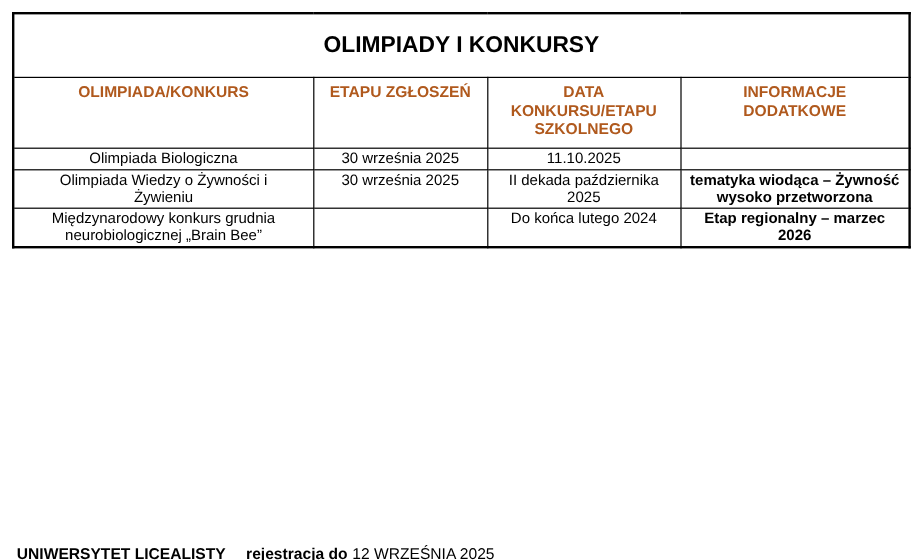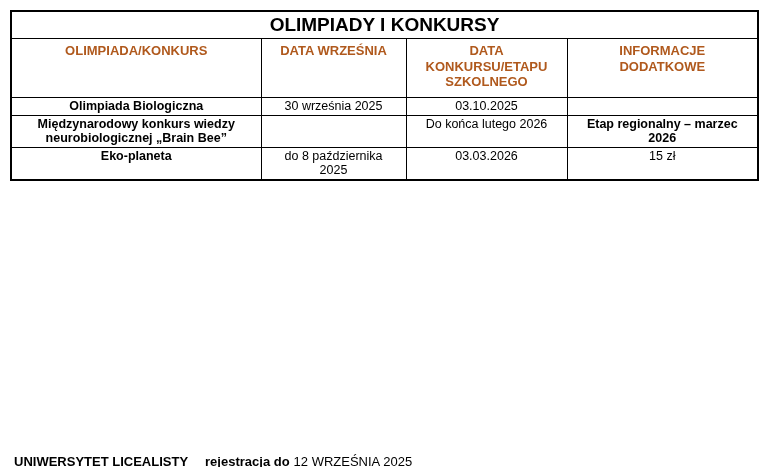--- a/index.html
+++ b/index.html
@@ -17,27 +17,27 @@
   }
   td {
     border:1px solid var(--border-color);
     text-align:center; vertical-align:top;
     font-size:12.5px; line-height:14.5px;
     padding:1px 3px; white-space:pre-line;
     overflow:hidden;
   }
   tr.banner td {
     font-size:19px; font-weight:bold; line-height:20px;
-    vertical-align:middle; padding:3px; white-space:normal;
+    vertical-align:middle; padding:16px; white-space:normal;
   }
   tr.head td {
     color:var(--header-color); font-weight:bold;
     font-size:13px; line-height:15.5px; padding-top:4px;
   }
-  td.c-name { font-weight:bold; }
+  td.c-name { font-weight:normal; }
   td.bold { font-weight:bold; }
   .footer {
     position:absolute; left:14px; top:444px;
     font-size:13px; white-space:nowrap;margin-top:10px;
   }
   .footer .org { font-weight:bold; }
   .footer .label { font-weight:bold; margin-left:17px; margin-right:4px; }
 </style>
 </head>
 <body>
@@ -48,49 +48,51 @@
       <col style="width:145px">
       <col style="width:161px">
       <col style="width:191px">
   </colgroup>
   <tbody>
     <tr class="banner" style="height:23px">
       <td colspan="4">OLIMPIADY I KONKURSY</td>
     </tr>
     <tr class="head" style="height:59px">
       <td>OLIMPIADA/KONKURS</td>
-      <td>DATA WRZEŚNIA</td>
+      <td>ETAPU ZGŁOSZEŃ</td>
       <td>DATA
 KONKURSU/ETAPU
 SZKOLNEGO</td>
       <td>INFORMACJE
 DODATKOWE</td>
     </tr>
 
     <tr style="height:16px">
       <td class="c-name">Olimpiada Biologiczna</td>
       <td>30 września 2025</td>
-      <td>03.10.2025</td>
+      <td>11.10.2025</td>
       <td></td>
     </tr>
     <tr style="height:30px">
-      <td class="c-name">Międzynarodowy konkurs wiedzy
+      <td class="c-name">Olimpiada Wiedzy o Żywności i
+Żywieniu</td>
+      <td>30 września 2025</td>
+      <td>II dekada października
+2025</td>
+      <td class="bold">tematyka wiodąca – Żywność
+wysoko przetworzona</td>
+    </tr>
+    <tr style="height:30px">
+      <td class="c-name">Międzynarodowy konkurs grudnia
 neurobiologicznej „Brain Bee”</td>
       <td></td>
-      <td>Do końca lutego 2026</td>
+      <td>Do końca lutego 2024</td>
       <td class="bold">Etap regionalny – marzec
 2026</td>
     </tr>
 
 
-    <tr style="height:28px">
-      <td class="c-name">Eko-planeta</td>
-      <td>do 8 października
-2025</td>
-      <td>03.03.2026</td>
-      <td>15 zł</td>
-    </tr>
   </tbody>
 </table>
 
 <div class="footer">
   <span class="org">UNIWERSYTET LICEALISTY</span><span class="label">rejestracja do</span><span class="date">12 WRZEŚNIA 2025</span>
 </div>
 
 </body></html>

